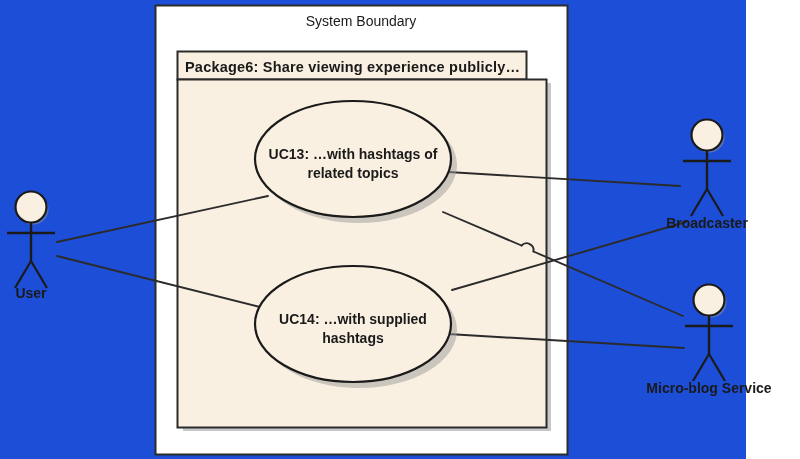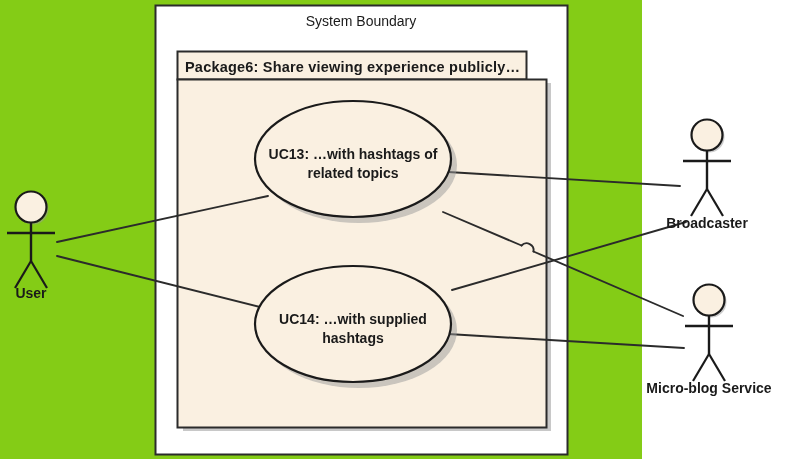--- a/index.html
+++ b/index.html
@@ -9,23 +9,23 @@
     background: #ffffff;
   }
   body {
     font-family: "Liberation Sans", sans-serif;
     width: 800px;
     height: 459px;
     overflow: hidden;
   }
   #diagram-root {
     position: relative;
-    width: 642px;
+    width: 746px;
     height: 459px;
-    background: #84cc16;
+    background: #1d4ed8;
   }
   svg.diagram-canvas {
     position: absolute;
     top: 0;
     left: 0;
     width: 800px;
     height: 459px;
     display: block;
   }
   text {

